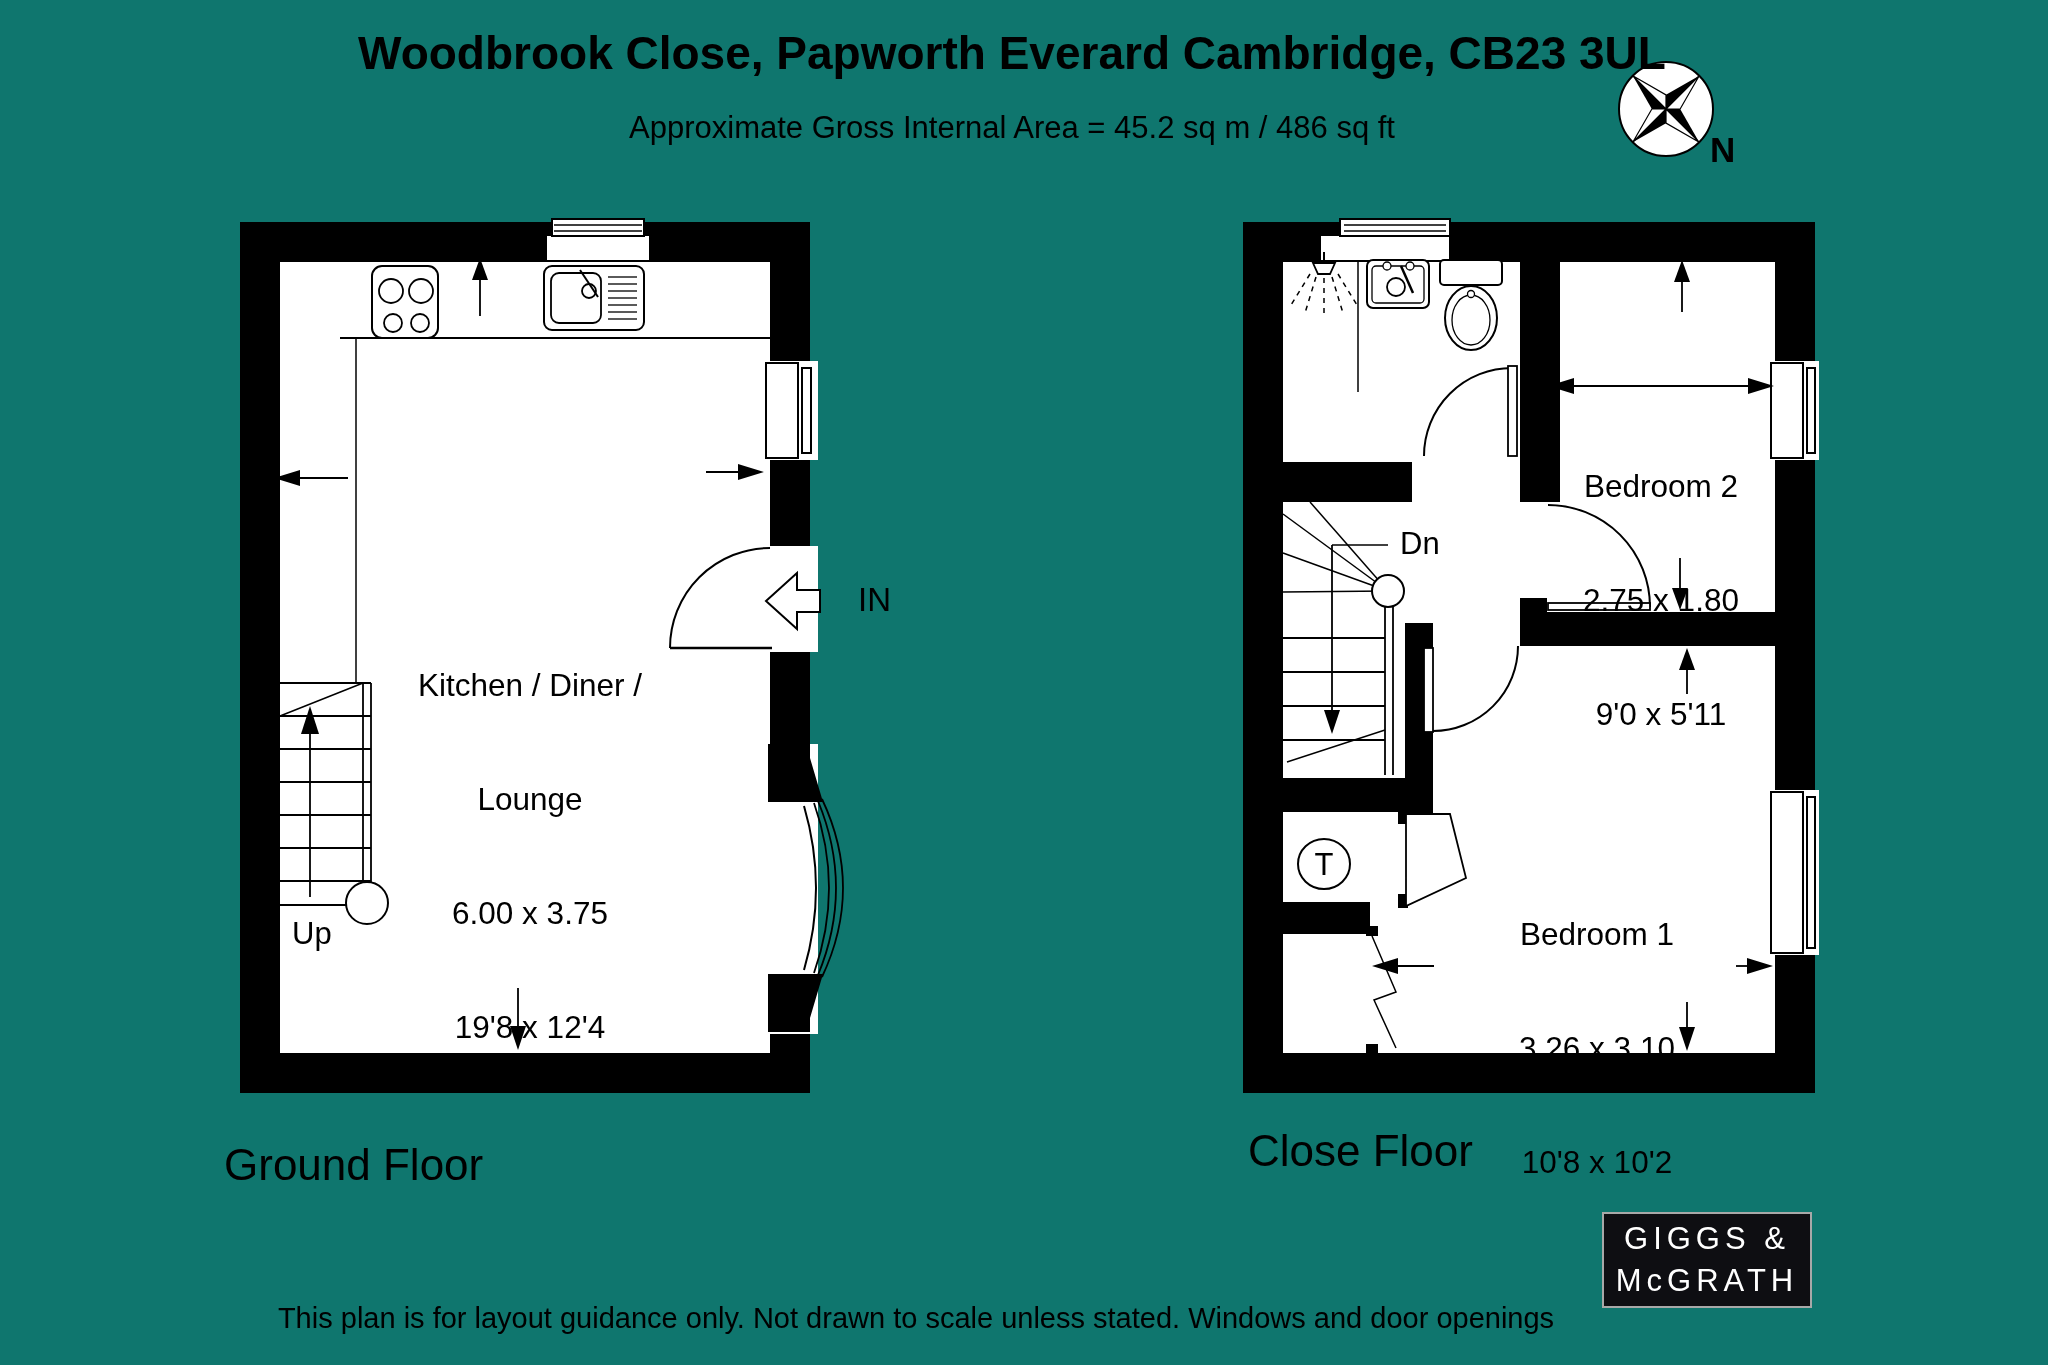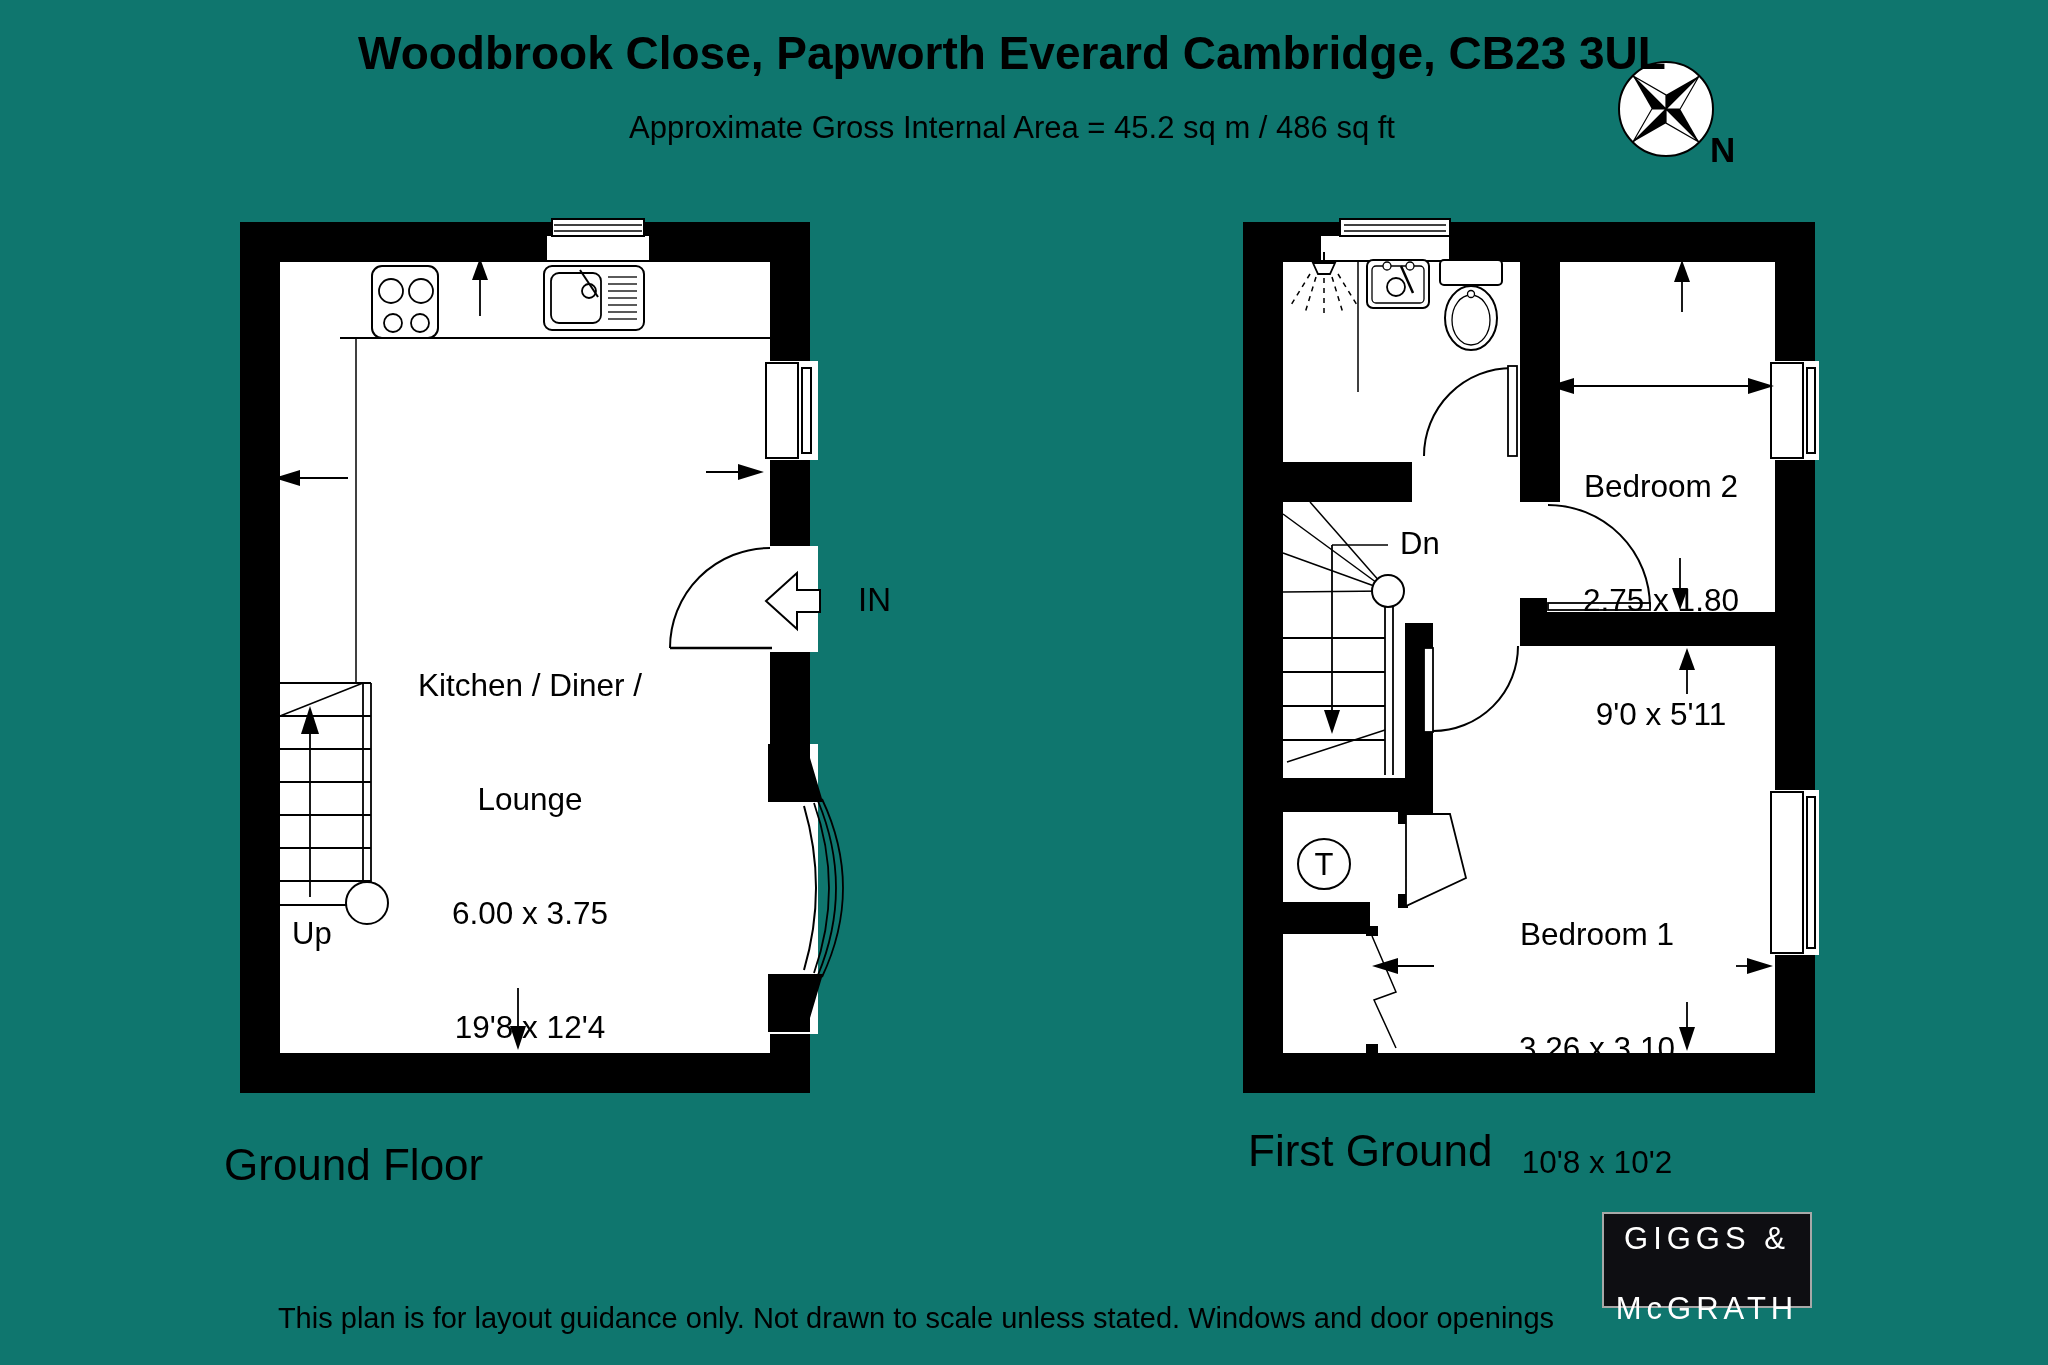--- a/index.html
+++ b/index.html
@@ -12,21 +12,21 @@
   .subtitle{font-size:31px;}
   .roomlabel{font-size:31.5px;line-height:38px;}
   .floorlabel{font-size:44px;font-weight:normal;}
   .small{font-size:31px;}
   .in-label{font-size:33px;margin-left:32px;}
   .n-label{font-size:35px;font-weight:bold;}
   .disclaimer{font-size:29px;line-height:36px;text-align:center;transform:translateX(-50%);}
   .logo{position:absolute;left:1602px;top:1212px;width:210px;height:96px;background:#0e0e12;
         border:2px solid #a8a8a8;box-sizing:border-box;display:flex;flex-direction:column;
         justify-content:center;align-items:center;}
-  .logo div{color:#fff;font-size:31px;letter-spacing:5px;line-height:42px;margin-top:28px;}
+  .logo div{color:#fff;font-size:31px;letter-spacing:5px;line-height:42px;}
   .tlabel{transform:translate(-50%,-50%);}
 </style>
 </head>
 <body>
 
 <div id="page">
 
 <svg id="plan-svg" width="2048" height="1365" viewBox="0 0 2048 1365">
 
   <g>
@@ -282,21 +282,21 @@
   <div>2.75 x 1.80</div>
   <div>9'0 x 5'11</div>
 </div>
 <div class="txt roomlabel center" style="left:1597px;top:839px;">
   <div>Bedroom 1</div>
   <div>3.26 x 3.10</div>
   <div>10'8 x 10'2</div>
 </div>
 <div class="txt small" style="left:1400px;top:526px;">Dn</div>
 <div class="txt small tlabel" style="left:1324px;top:865px;">T</div>
-<div class="txt floorlabel" style="left:1248px;top:1126px;">First Ground</div>
+<div class="txt floorlabel" style="left:1248px;top:1126px;">Close Floor</div>
 
 <div class="txt disclaimer" style="left:916px;top:1228px;">
   <div>This plan is for layout guidance only. Not drawn to scale unless stated. Windows and door openings</div>
   
   
   
 </div>
 
 <div class="logo">
   <div>GIGGS &amp;</div>

